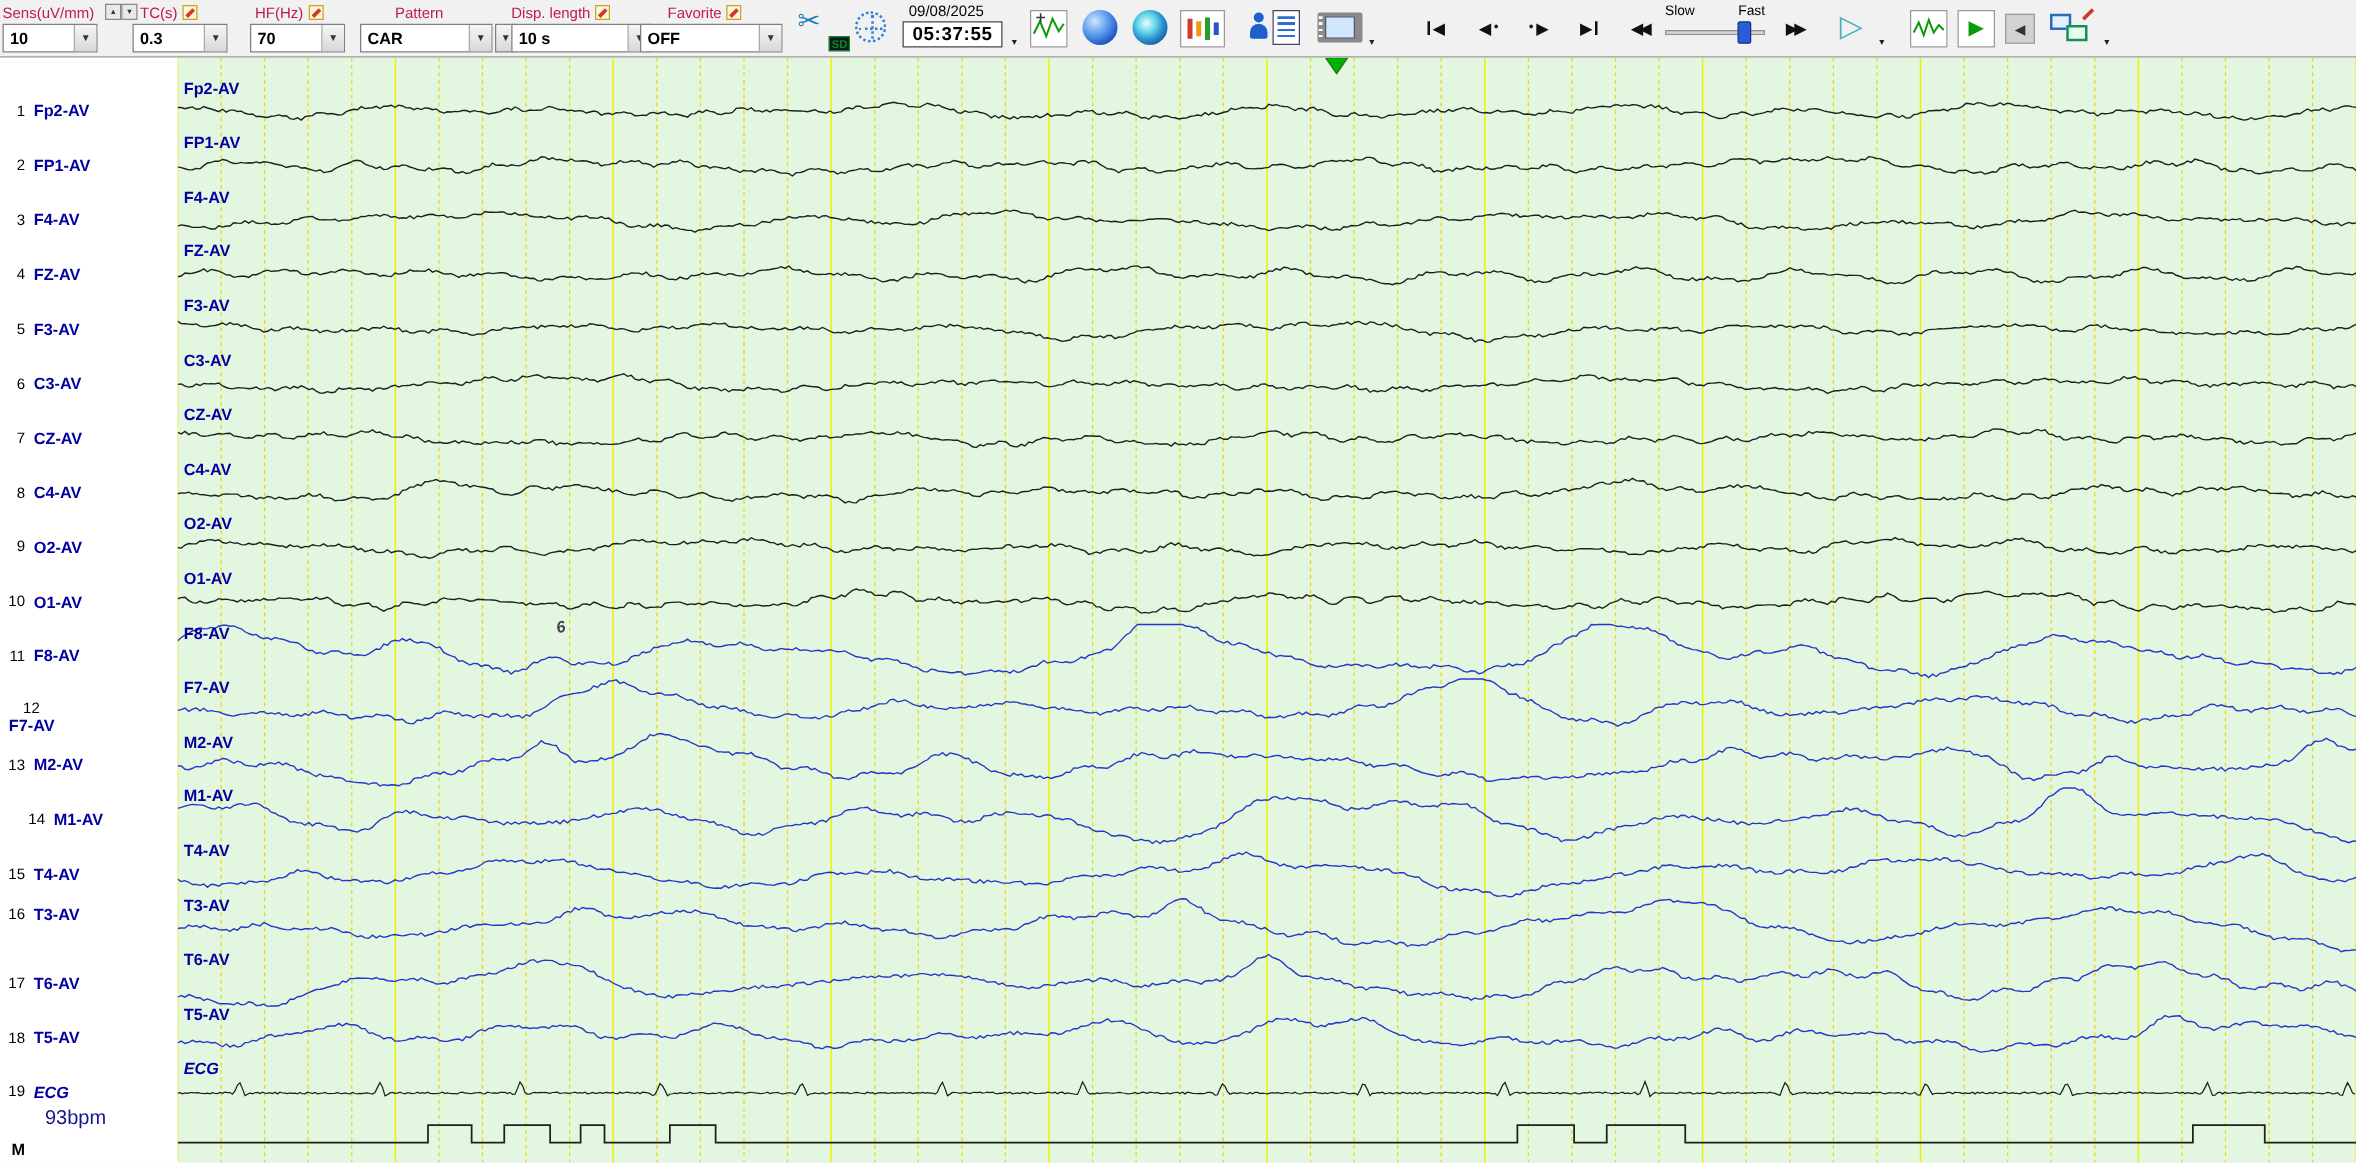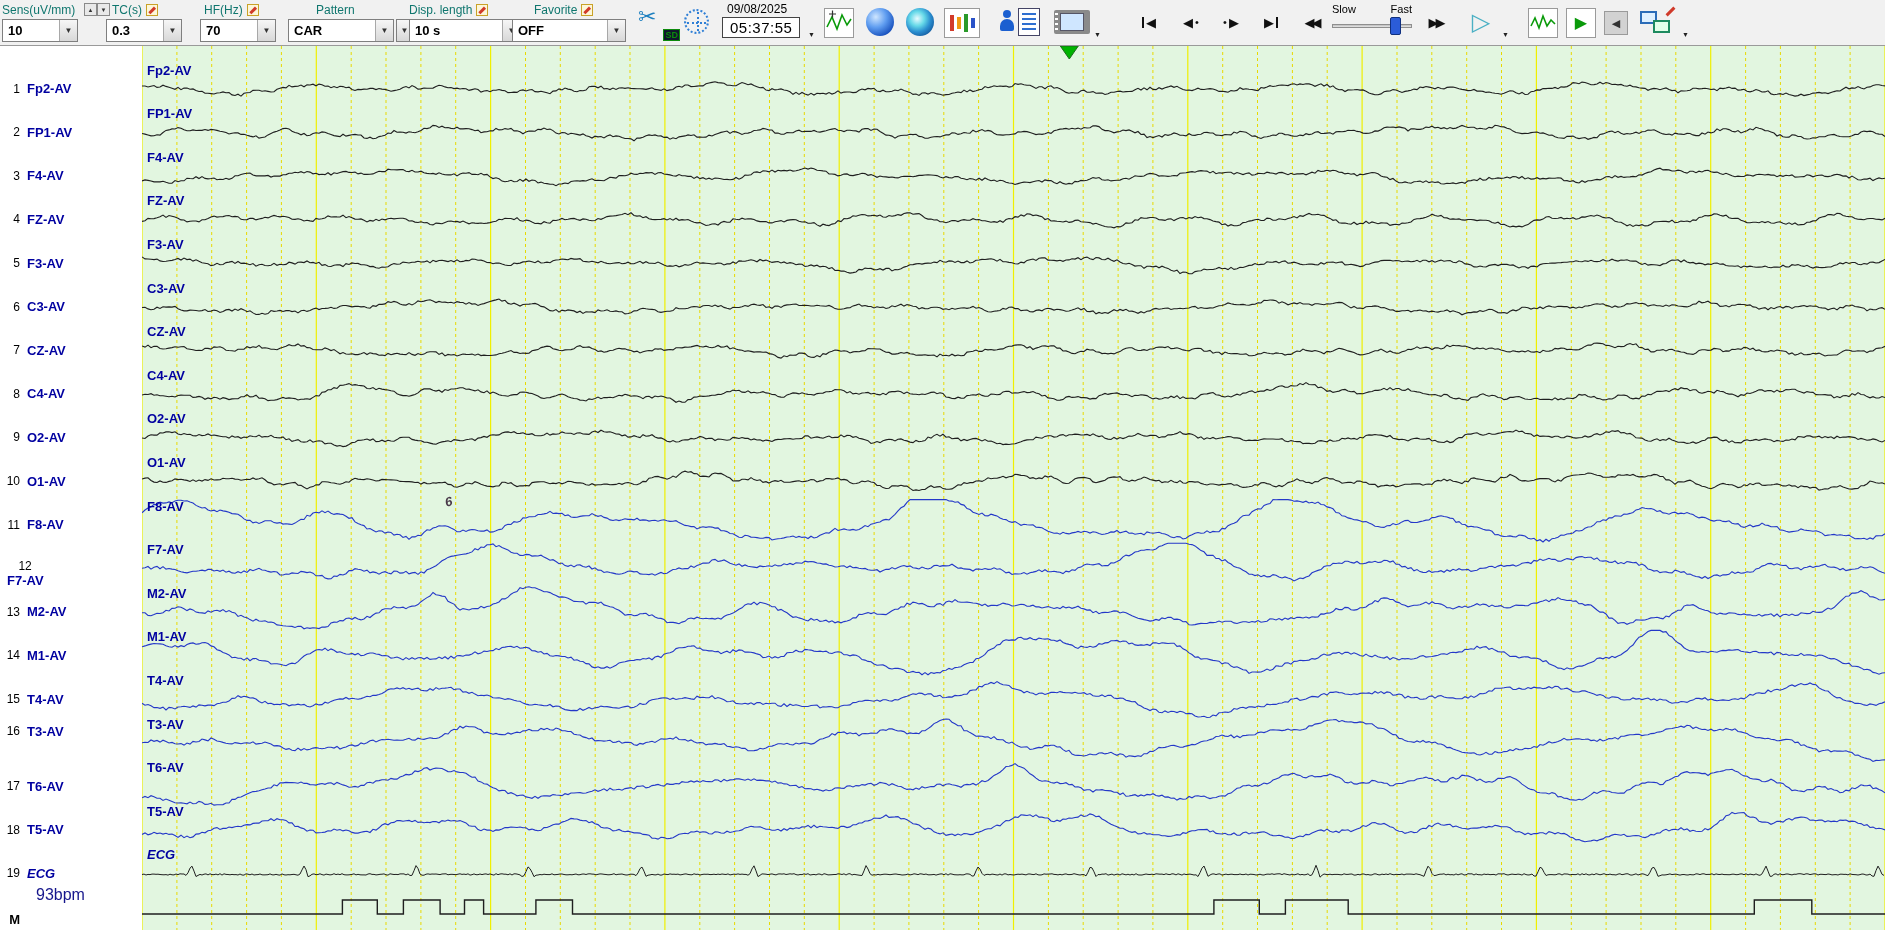--- a/index.html
+++ b/index.html
@@ -1,21 +1,21 @@
 <!DOCTYPE html>
 <html><head>
 <meta charset="utf-8">
 <style>
   html,body{margin:0;padding:0;width:1885px;height:930px;overflow:hidden;background:#fff;
     font-family:"Liberation Sans",sans-serif;--navy:#0000a0;}
   
   .toolbar{position:absolute;left:0;top:0;width:1885px;height:46px;background:#f1f1f1;
     border-bottom:1px solid #9a9a9a;box-sizing:border-box;z-index:5;}
   .tgroup{position:absolute;top:0;height:46px;}
-  .tlabel{position:absolute;top:3px;left:0;font-size:12px;color:#0f766e;white-space:nowrap;
+  .tlabel{position:absolute;top:3px;left:0;font-size:12px;color:#be185d;white-space:nowrap;
     display:flex;align-items:center;gap:4px;}
   .combo{position:absolute;top:19px;left:0;height:23px;background:#fff;border:1px solid #7f7f7f;
     display:flex;align-items:stretch;box-sizing:border-box;}
   .cv{flex:1;display:flex;align-items:center;padding-left:5px;font-size:13px;font-weight:bold;color:#000;}
   .ca{width:17px;display:flex;align-items:center;justify-content:center;font-size:8px;color:#333;
     background:linear-gradient(#f6f6f6,#d8d8d8);border-left:1px solid #a8a8a8;}
   .spin{position:absolute;left:82px;top:3px;display:flex;}
   .spin-btn{width:13px;height:13px;border:1px solid #8a8a8a;background:#e9e9e9;font-size:6px;
     display:flex;align-items:center;justify-content:center;color:#333;box-sizing:border-box;}
   .pencil{width:12px;height:12px;background:#fdf6d8;border:1px solid #c9a227;position:relative;
@@ -28,21 +28,21 @@
   .icon-scissors{position:absolute;top:4px;width:34px;height:40px;}
   .sc-glyph{font-size:22px;color:#1d7fbf;}
   .sd{position:absolute;right:-8px;bottom:3px;font-size:9px;font-weight:bold;color:#0c8a0c;
     border:1px solid #0c8a0c;background:#0f172a;padding:0 1px;line-height:10px;}
   .icon-globe{position:absolute;top:9px;width:25px;height:25px;border:2px dotted #2f7fd6;border-radius:50%;
     box-sizing:border-box;}
   .icon-globe::before{content:"";position:absolute;left:1px;right:1px;top:50%;border-top:2px dotted #2f7fd6;}
   .icon-globe::after{content:"";position:absolute;top:1px;bottom:1px;left:50%;border-left:2px dotted #2f7fd6;}
   .datetime{position:absolute;top:2px;}
   .dt-date{font-size:12px;color:#000;padding-left:5px;}
-  .dt-time{margin-top:1px;border:1px solid #444;background:#fff;font-size:15px;font-weight:normal;
+  .dt-time{margin-top:1px;border:1px solid #444;background:#fff;font-size:15px;font-weight:bold;
     padding:1px 7px;letter-spacing:.5px;display:inline-block;}
   .mini-drop{position:absolute;font-size:7px;color:#222;}
   .icon-box{position:absolute;top:8px;width:30px;height:30px;background:#fff;border:1px solid #9a9a9a;
     display:flex;align-items:center;justify-content:center;box-sizing:border-box;}
   .sphere{position:absolute;top:8px;width:28px;height:28px;border-radius:50%;}
   .blue-sphere{background:radial-gradient(circle at 35% 32%,#cfe6ff 0%,#5f9df0 40%,#1c55c0 75%,#113a8a 100%);}
   .swirl-sphere{background:radial-gradient(circle at 40% 38%,#e8fbff 0%,#66d9e8 30%,#2b8fd0 55%,#145a9e 80%,#0c3c6e 100%);}
   .cbars{gap:3px;}
   .cb{width:4px;display:inline-block;}
   .cb1{background:#d23a2a;height:16px;}.cb2{background:#f09a10;height:12px;}
@@ -310,21 +310,21 @@
       <span class="ch-label">F8-AV</span>
     </div>
     <div class="gutter-row" style="top: 513.2px; flex-direction: column;">
       <span class="ch-num">12</span>
       <span class="ch-label">F7-AV</span>
     </div>
     <div class="gutter-row" style="top: 556.8px;">
       <span class="ch-num">13</span>
       <span class="ch-label">M2-AV</span>
     </div>
-    <div class="gutter-row" style="top: 600.4px;">
+    <div class="gutter-row" style="top: 600.4px; padding-left: 16px;">
       <span class="ch-num">14</span>
       <span class="ch-label">M1-AV</span>
     </div>
     <div class="gutter-row" style="top: 644px;">
       <span class="ch-num">15</span>
       <span class="ch-label">T4-AV</span>
     </div>
     <div class="gutter-row" style="top: 676px;">
       <span class="ch-num">16</span>
       <span class="ch-label">T3-AV</span>

